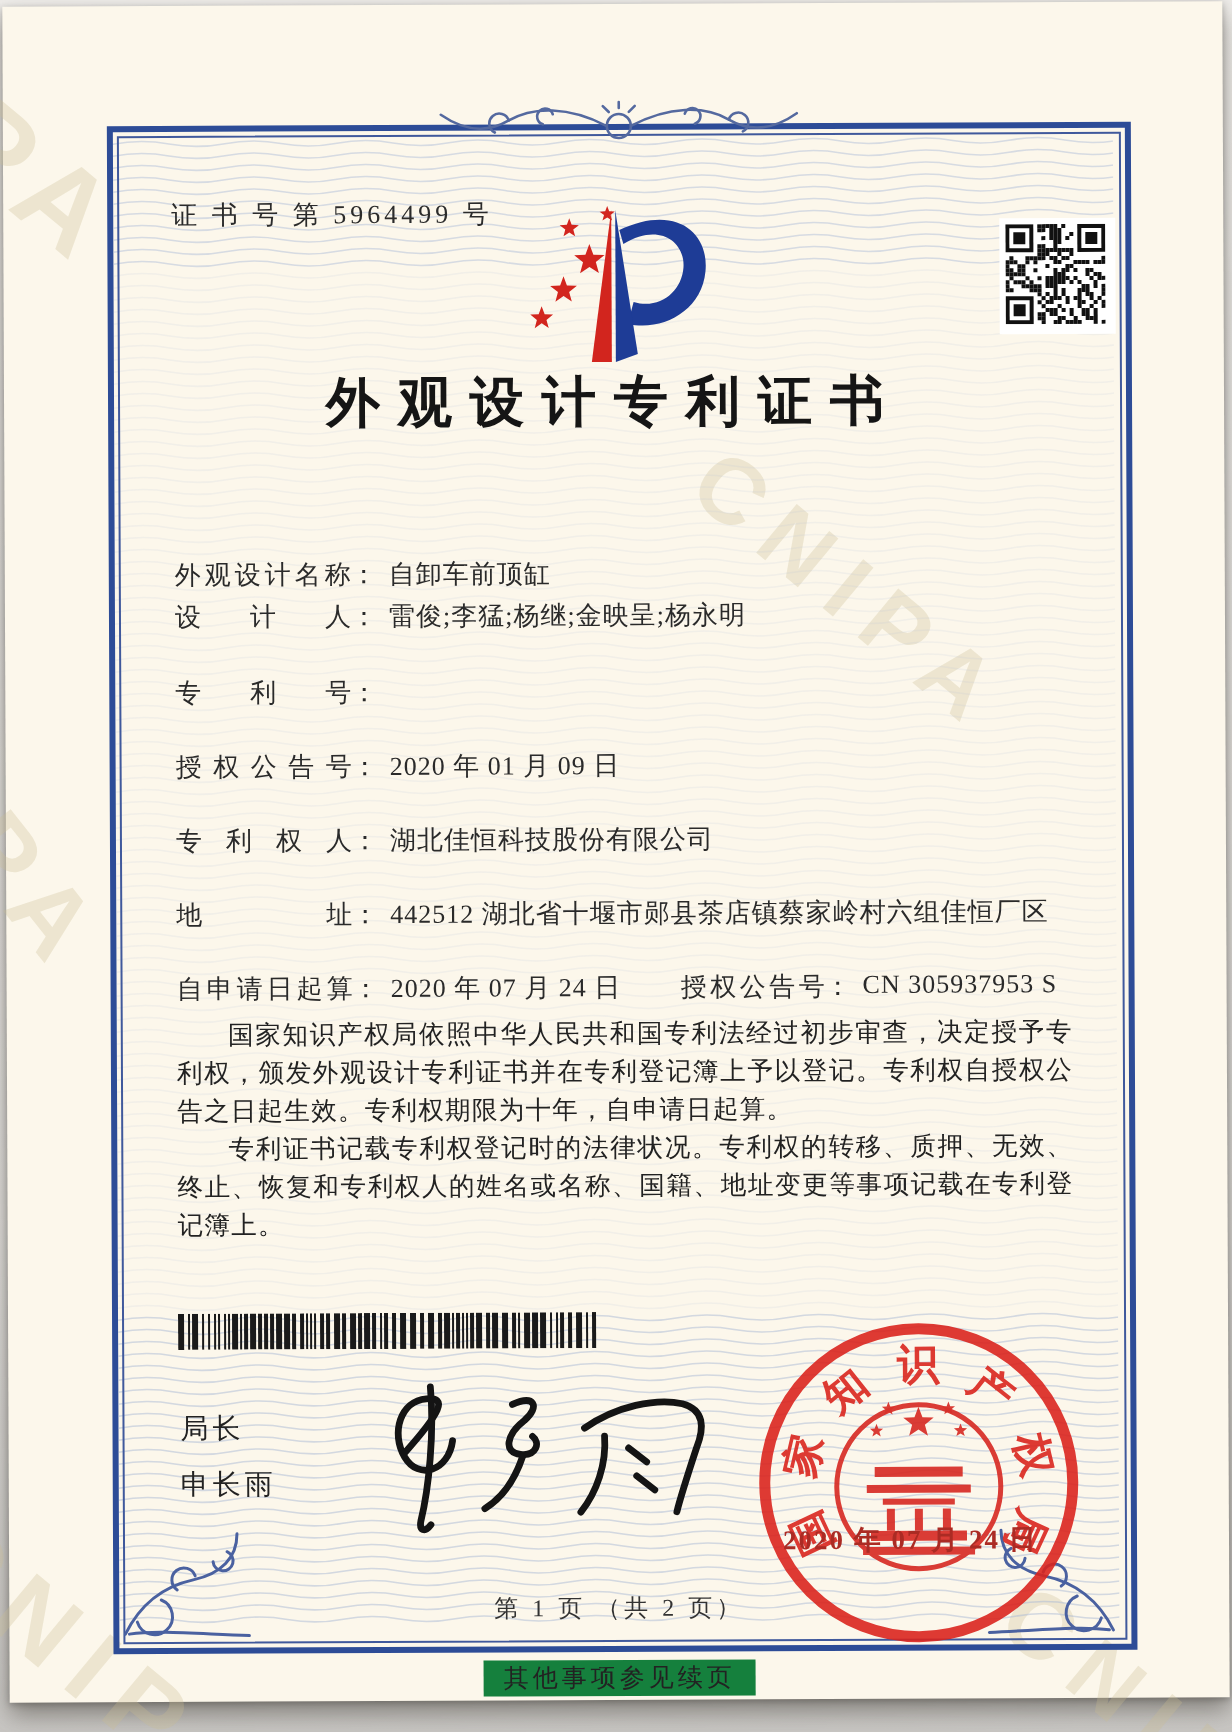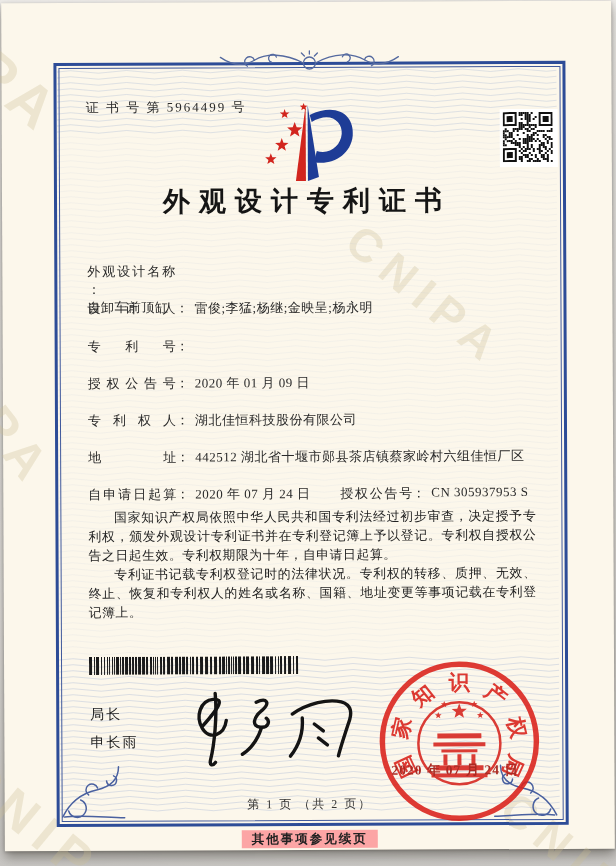--- a/index.html
+++ b/index.html
@@ -62,21 +62,21 @@
     letter-spacing:1px;white-space:nowrap;font-weight:bold;
   }
   .page-number{
     position:absolute;left:0;top:794px;width:100%;text-align:center;
     font-size:12px;color:#333;letter-spacing:2px;
   }
   .continuation-note{
     position:absolute;left:0;top:829px;width:100%;text-align:center;font-size:12.5px;color:#222;
     letter-spacing:2px;
   }
-  .continuation-note span{background:#fca5a5;padding:2px 10px;font-weight:bold;}
+  .continuation-note span{background:#15803d;padding:2px 10px;}
   .flourish{position:absolute;pointer-events:none;}
   svg{display:block;}
 </style>
 </head>
 <body>
 
 <div class="paper">
 
   <div class="wm" style="left:-98px;top:-52px;font-size:58px;transform:rotate(40deg);">CNIPA</div>
   <div class="wm" style="left:368px;top:212px;font-size:46px;transform:rotate(40deg);">CNIPA</div>
@@ -475,21 +475,21 @@
         <rect x="38" y="2" width="10" height="10" fill="#fff"></rect>
         <rect x="40" y="4" width="6" height="6" fill="#111"></rect>
         <rect x="0" y="36" width="14" height="14" fill="#111"></rect>
         <rect x="2" y="38" width="10" height="10" fill="#fff"></rect>
         <rect x="4" y="40" width="6" height="6" fill="#111"></rect>
       </svg>
   </div>
 
   <div class="title">外观设计专利证书</div>
 
-  <div class="field-row" style="top:260px;flex-direction:column;">
+  <div class="field-row" style="top:276px;">
     <span class="field-label">外观设计名称</span>
       <span class="field-colon">：</span>
     <span class="field-value">自卸车前顶缸</span>
   </div>
   <div class="field-row" style="top:297px;">
     <span class="field-label">设计人</span>
       <span class="field-colon">：</span>
     <span class="field-value">雷俊;李猛;杨继;金映呈;杨永明</span>
   </div>
   <div class="field-row" style="top:335px;">

